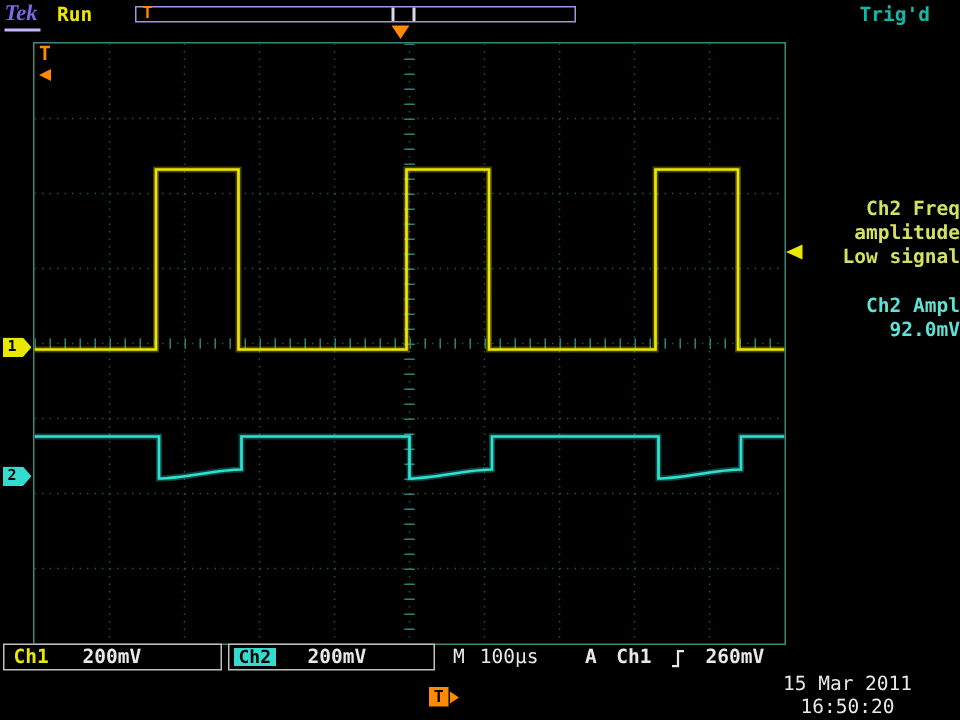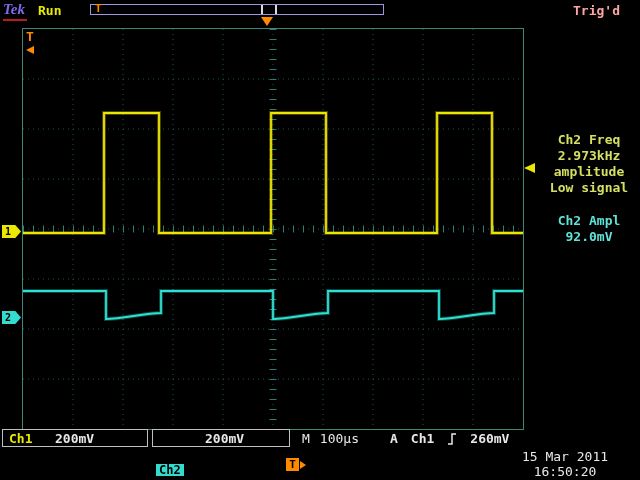--- a/index.html
+++ b/index.html
@@ -3,23 +3,23 @@
 <meta charset="utf-8">
 <style>
   html,body{margin:0;padding:0;background:#000;}
   .screen{position:relative;width:640px;height:480px;background:#000;overflow:hidden;
           font-family:"DejaVu Sans Mono","Liberation Mono",monospace;}
   .screen *{box-sizing:border-box;}
   .abs{position:absolute;}
 
   
   .tek-logo{left:3px;top:1px;font-family:"Liberation Serif",serif;font-style:italic;font-weight:bold;
-            font-size:15px;color:#8068e8;border-bottom:2px solid #b91c1c;padding:0 2px 1px 0;}
+            font-size:15px;color:#8068e8;border-bottom:2px solid #c4b5fd;padding:0 2px 1px 0;}
   .run{left:38px;top:3px;font-size:13px;font-weight:bold;color:#e8e800;}
-  .trigd{left:573px;top:3px;font-size:13px;font-weight:bold;color:#fca5a5;}
+  .trigd{left:573px;top:3px;font-size:13px;font-weight:bold;color:#14b8a6;}
   .recbar{left:90px;top:4px;width:294px;height:11px;border:1px solid #a294e2;background:#000;}
   .rec-t{position:absolute;left:4px;top:-3px;color:#ff8a00;font-size:11px;font-weight:bold;}
   .win-tick{position:absolute;top:0;width:2px;height:9px;background:#d8d8e8;}
   .win-l{left:170px;} .win-r{left:184px;}
   .trig-pos-arrow{left:261px;top:17px;width:0;height:0;border-left:6px solid transparent;
                   border-right:6px solid transparent;border-top:9px solid #ff8a00;}
 
   
   .grat{left:22px;top:28px;width:502px;height:402px;border:1px solid #3f8878;background:#000;}
   .scope-svg{position:absolute;left:0;top:0;}
@@ -29,33 +29,33 @@
 
   
   .chm{width:19px;height:13px;color:#000;font-size:10px;font-weight:bold;line-height:13px;
        padding-left:3px;clip-path:polygon(0 0,70% 0,100% 50%,70% 100%,0 100%);}
   .chm1{left:2px;top:225px;background:#e8e800;}
   .chm2{left:2px;top:311px;background:#34dcd0;}
   .trig-lvl-arrow{left:524px;top:163px;width:0;height:0;border-top:5px solid transparent;
                   border-bottom:5px solid transparent;border-right:11px solid #e8e800;}
 
   
-  .meas{left:538px;top:132px;width:102px;text-align:center;font-size:13px;font-weight:bold;line-height:16px;}
+  .meas{left:538px;top:132px;width:102px;text-align:right;font-size:13px;font-weight:bold;line-height:16px;}
   .meas .blk{display:block;}
   .blk2{margin-top:17px;} .blk3{margin-top:33px;}
   .meas span{display:block;}
 
   
   .sbox{height:18px;border:1px solid #c0c0c0;font-size:13px;font-weight:bold;background:#000;}
   .sbox1{left:2px;top:429px;width:146px;}
   .sbox2{left:152px;top:429px;width:138px;}
   .s-ch1{position:absolute;left:6px;top:1px;color:#e8e800;}
   .s-val{position:absolute;left:52px;top:1px;color:#e8e8e8;}
   .s-ch2badge{position:absolute;left:3px;top:2px;background:#34dcd0;color:#000;font-size:12px;
-              font-weight:bold;padding:0 3px;height:12px;line-height:12px;margin-top:32px;}
+              font-weight:bold;padding:0 3px;height:12px;line-height:12px;}
   .s-m{left:302px;top:431px;color:#e8e8e8;font-size:13px;font-weight:normal;}
   .s-m .gap{display:inline-block;width:10px;}
   .s-trig{left:390px;top:431px;display:flex;align-items:center;gap:13px;color:#e8e8e8;
           font-size:13px;font-weight:bold;}
 
   
   .t-badge{left:286px;top:458px;width:13px;height:13px;background:#ff8a00;color:#000;
            font-size:11px;font-weight:bold;text-align:center;line-height:13px;}
   .t-arrow{left:300px;top:461px;width:0;height:0;border-top:4px solid transparent;
            border-bottom:4px solid transparent;border-left:6px solid #ff8a00;}
@@ -112,21 +112,20 @@
     <div class="gx-t-arrow"></div>
   </div>
 
   <div class="abs chm chm1">1</div>
   <div class="abs chm chm2">2</div>
   <div class="abs trig-lvl-arrow"></div>
 
   <div class="abs meas">
     <div class="blk blk1" style="color: rgb(212, 224, 98);">
       <span>Ch2 Freq</span>
-      <span>2.973kHz</span>
       <span>amplitude</span>
       <span>Low signal</span>
     </div>
     <div class="blk blk2" style="color: rgb(95, 226, 214);">
       <span>Ch2 Ampl</span>
       <span>92.0mV</span>
     </div>
   </div>
 
   <div class="abs sbox sbox1">

